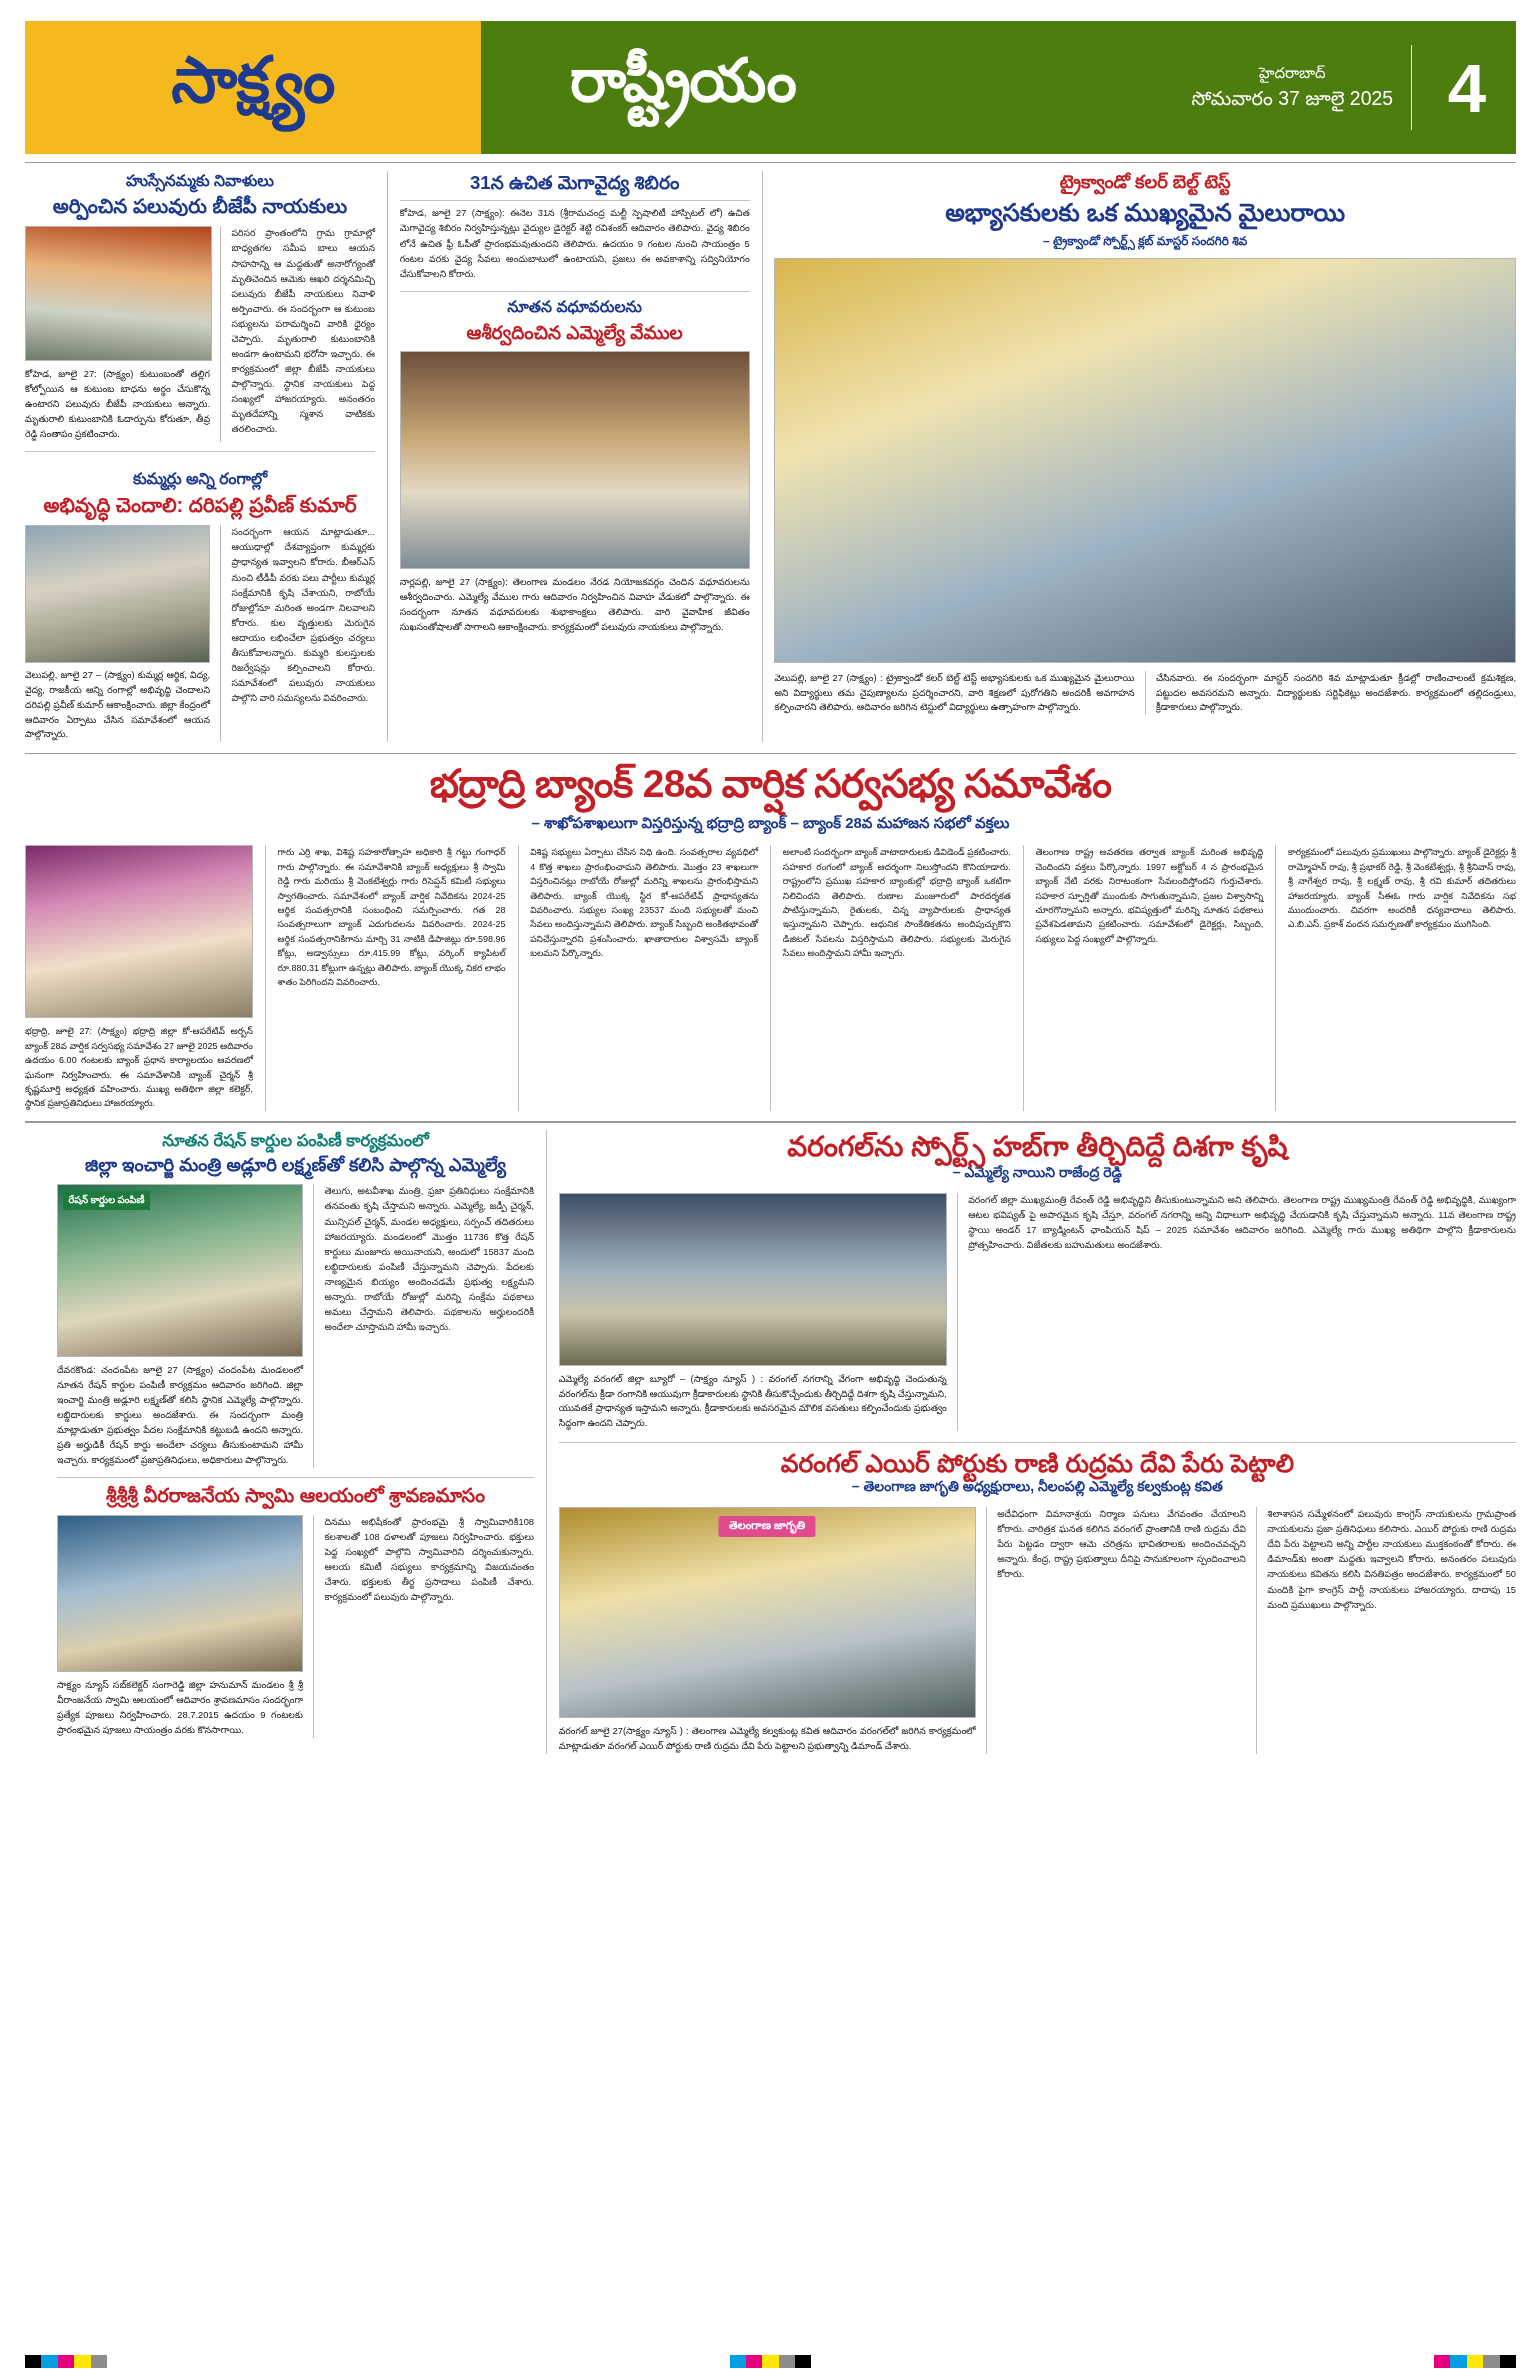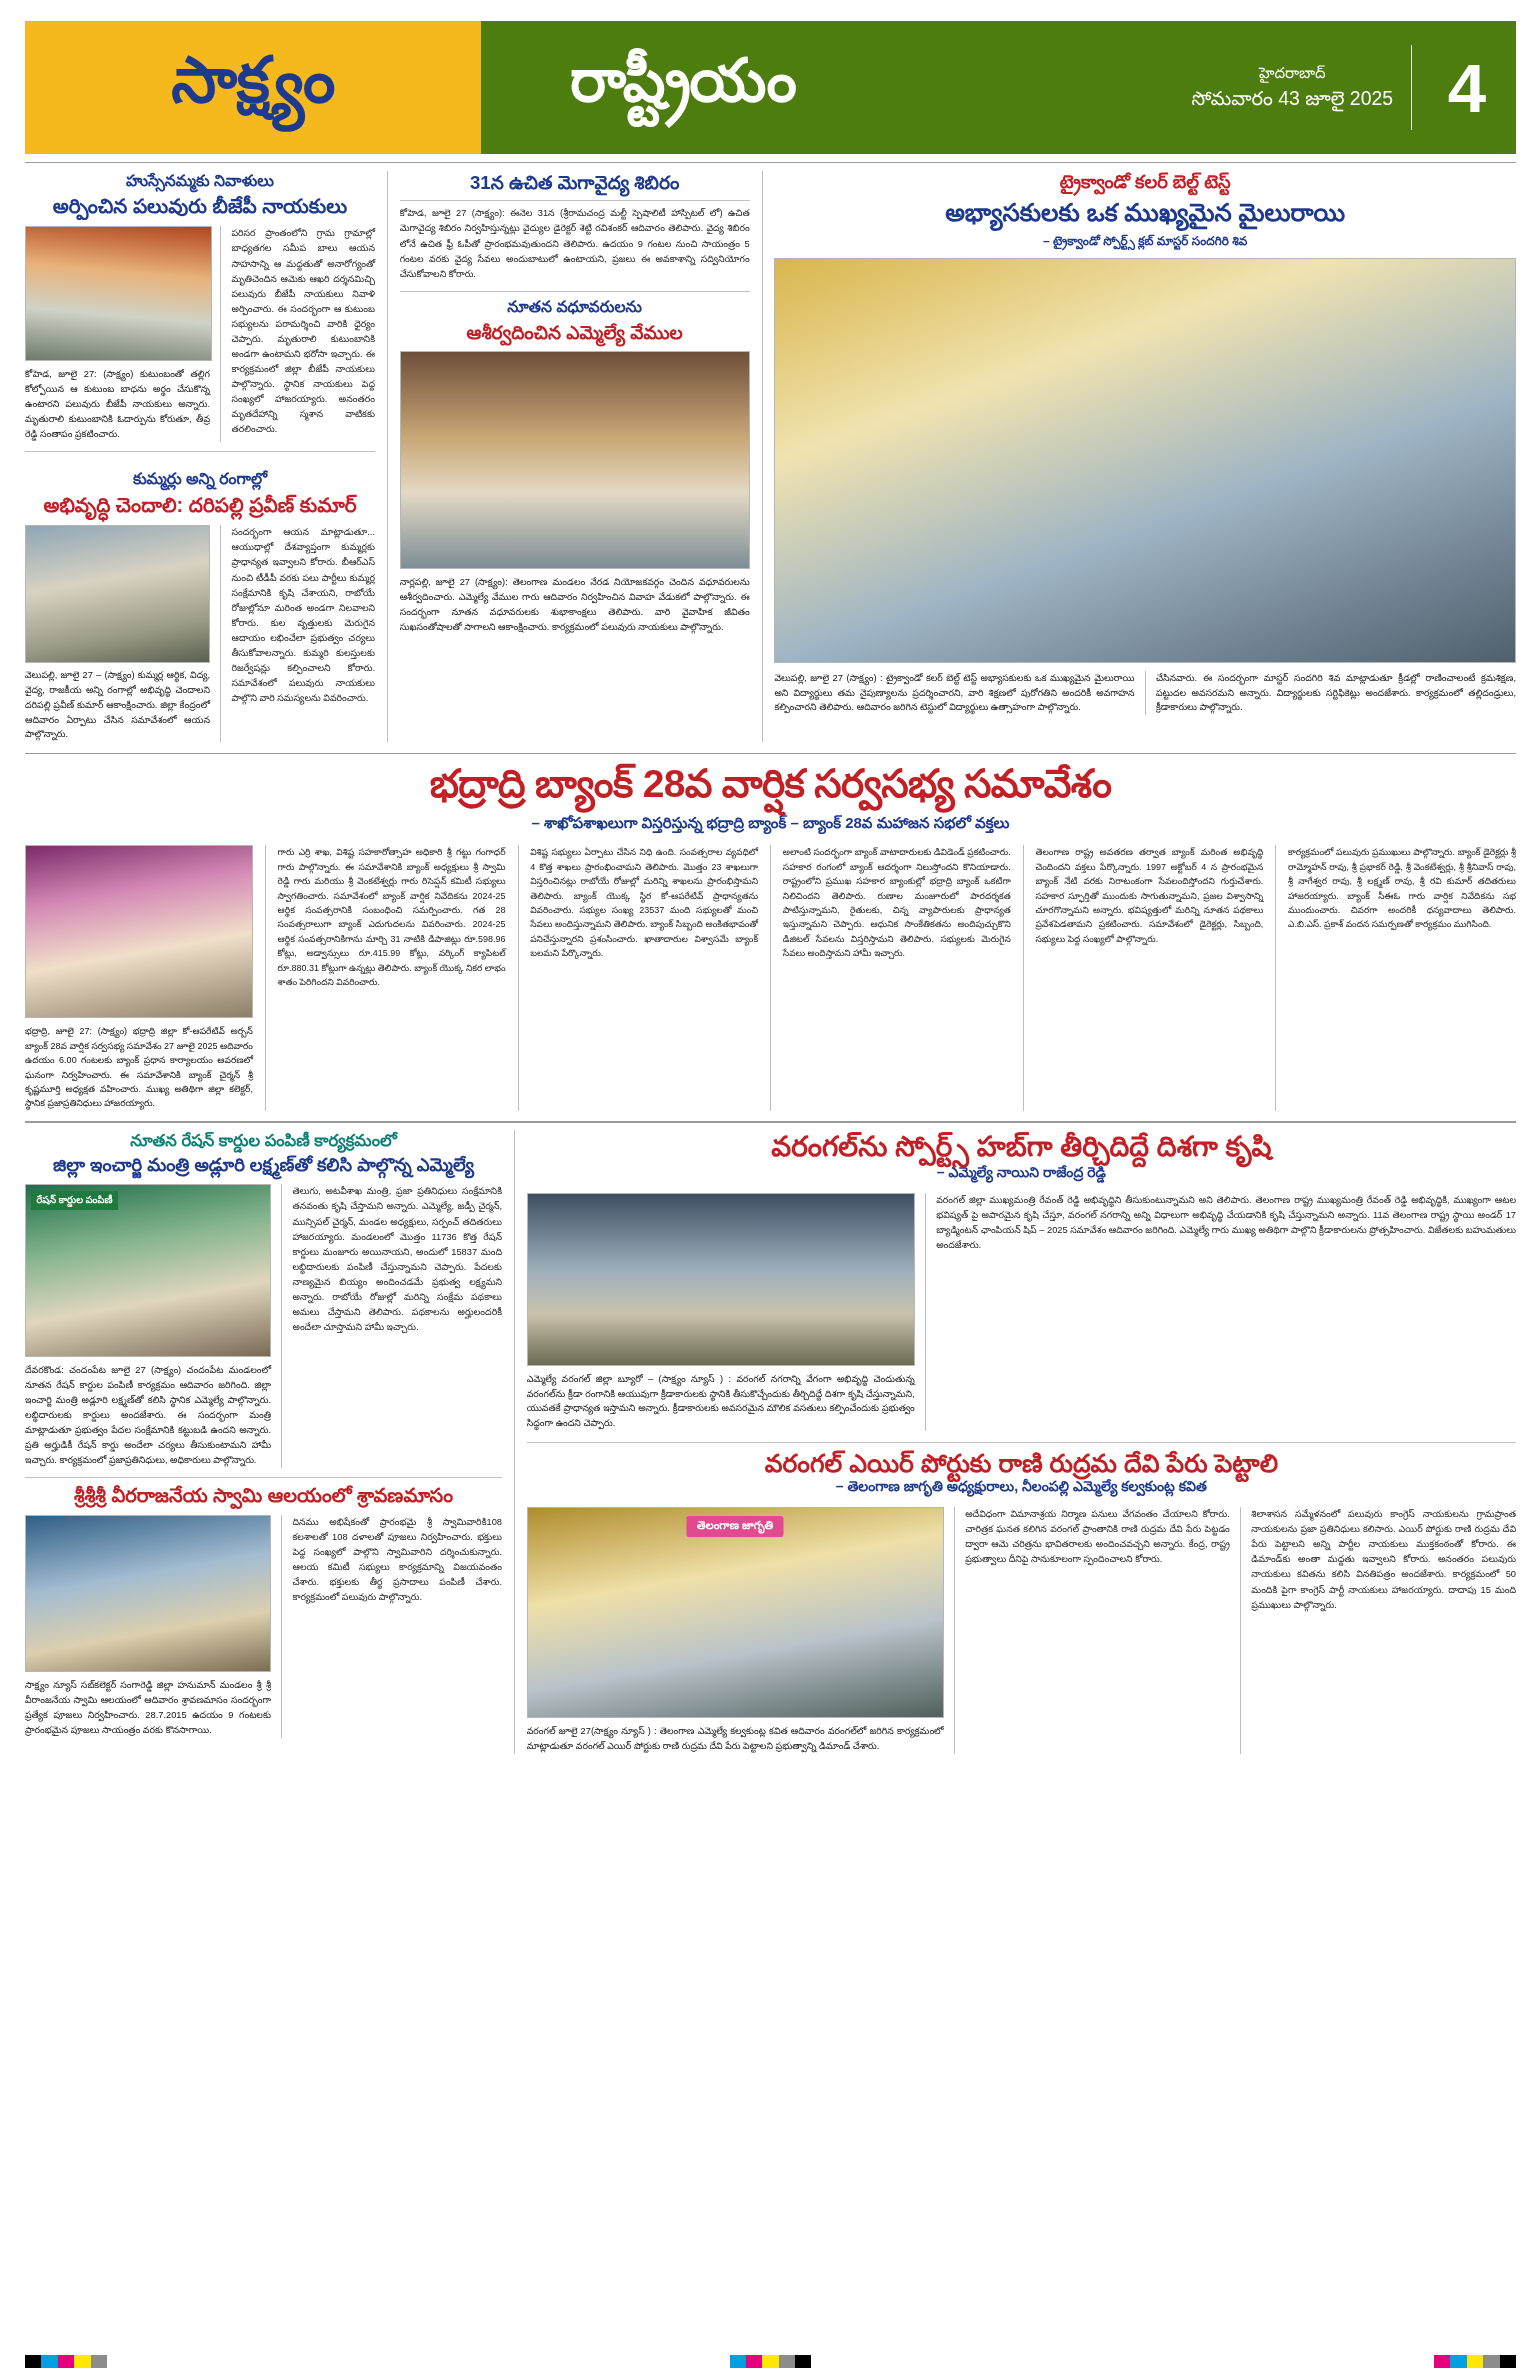--- a/index.html
+++ b/index.html
@@ -51,21 +51,21 @@
 
   
   .bank-head{font-size:39px;font-weight:bold;color:#c32026;text-align:center;line-height:1.15;letter-spacing:-0.7px;}
   .bank-sub{font-size:15px;font-weight:bold;color:#1d3a8f;text-align:center;margin-top:7.5px;}
   .bank-cols{display:flex;gap:12px;margin-top:10.4px;}
   .bank-col{flex:1;}
   .bank-col .body-text{font-size:9px;line-height:1.6;}
 
   
   .lower{display:flex;gap:12px;}
-  .low-left{width:477px;}
+  .low-left{width:477px;margin-left:32px;}
   .low-right{flex:1;}
   .sec-head-red{font-size:28px;font-weight:bold;color:#c32026;text-align:center;line-height:1.2;}
   .sec-sub{font-size:14px;font-weight:bold;color:#1d3a8f;text-align:center;}
 
   
   .colorbar{position:absolute;left:25px;right:25px;bottom:9px;height:13.4px;display:flex;gap:0;}
   .cb-group{display:flex;}
   .cb-sw{width:16.4px;height:13.4px;}
   .cb-spacer{flex:1;}
 </style>
@@ -75,21 +75,21 @@
 <div class="page">
 
   <div class="masthead">
     <div class="mast-left">
       <span class="logo">సాక్ష్యం</span>
     </div>
     <div class="mast-right">
       <span class="mast-title">రాష్ట్రీయం</span>
       <div class="mast-meta">
         <div class="mast-city">హైదరాబాద్</div>
-        <div class="mast-date">సోమవారం 43 జూలై 2025</div>
+        <div class="mast-date">సోమవారం 37 జూలై 2025</div>
       </div>
       <div class="mast-divider"></div>
       <div class="mast-page">4</div>
     </div>
   </div>
 
   <div class="hr"></div>
 
   <div class="topsec">
 

